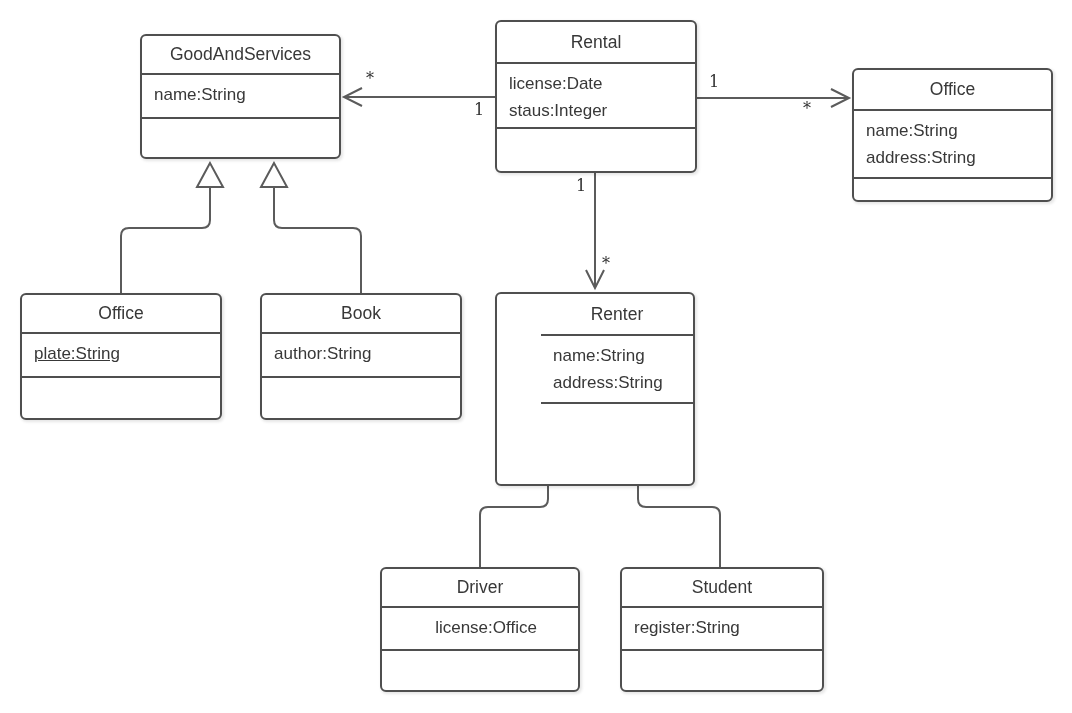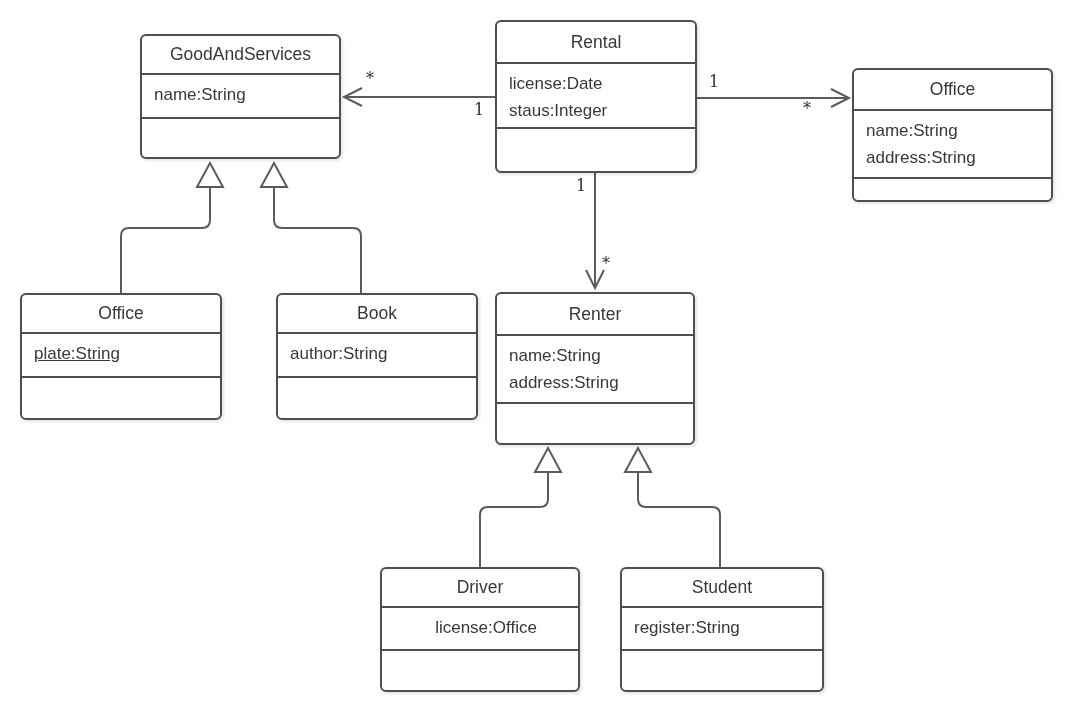--- a/index.html
+++ b/index.html
@@ -52,24 +52,24 @@
   #cls-goods .attrs   { height: 36px; }
   #cls-rental  { left: 495px; top: 20px;  width: 202px; height: 153px; }
   #cls-rental .title  { height: 40px; }
   #cls-rental .attrs  { height: 57px; }
   #cls-office  { left: 852px; top: 20px;  width: 201px; height: 134px; margin-top: 48px; }
   #cls-office .title  { height: 39px; }
   #cls-office .attrs  { height: 60px; }
   #cls-vehicle { left: 20px;  top: 293px; width: 202px; height: 127px; }
   #cls-vehicle .title { height: 37px; }
   #cls-vehicle .attrs { height: 36px; text-decoration: underline; }
-  #cls-book    { left: 260px; top: 293px; width: 202px; height: 127px; margin-left: 16px; }
+  #cls-book    { left: 260px; top: 293px; width: 202px; height: 127px; }
   #cls-book .title    { height: 37px; }
   #cls-book .attrs    { height: 36px; }
-  #cls-renter  { left: 495px; top: 292px; width: 200px; height: 153px; }
+  #cls-renter  { left: 495px; top: 292px; width: 200px; height: 194px; padding-left: 44px; }
   #cls-renter .title  { height: 40px; }
   #cls-renter .attrs  { height: 60px; }
   #cls-driver  { left: 380px; top: 567px; width: 200px; height: 125px; text-align: center; }
   #cls-driver .title  { height: 37px; }
   #cls-driver .attrs  { height: 35px; }
   #cls-student { left: 620px; top: 567px; width: 204px; height: 125px; }
   #cls-student .title { height: 37px; }
   #cls-student .attrs { height: 35px; }
   
   #connector-layer {

